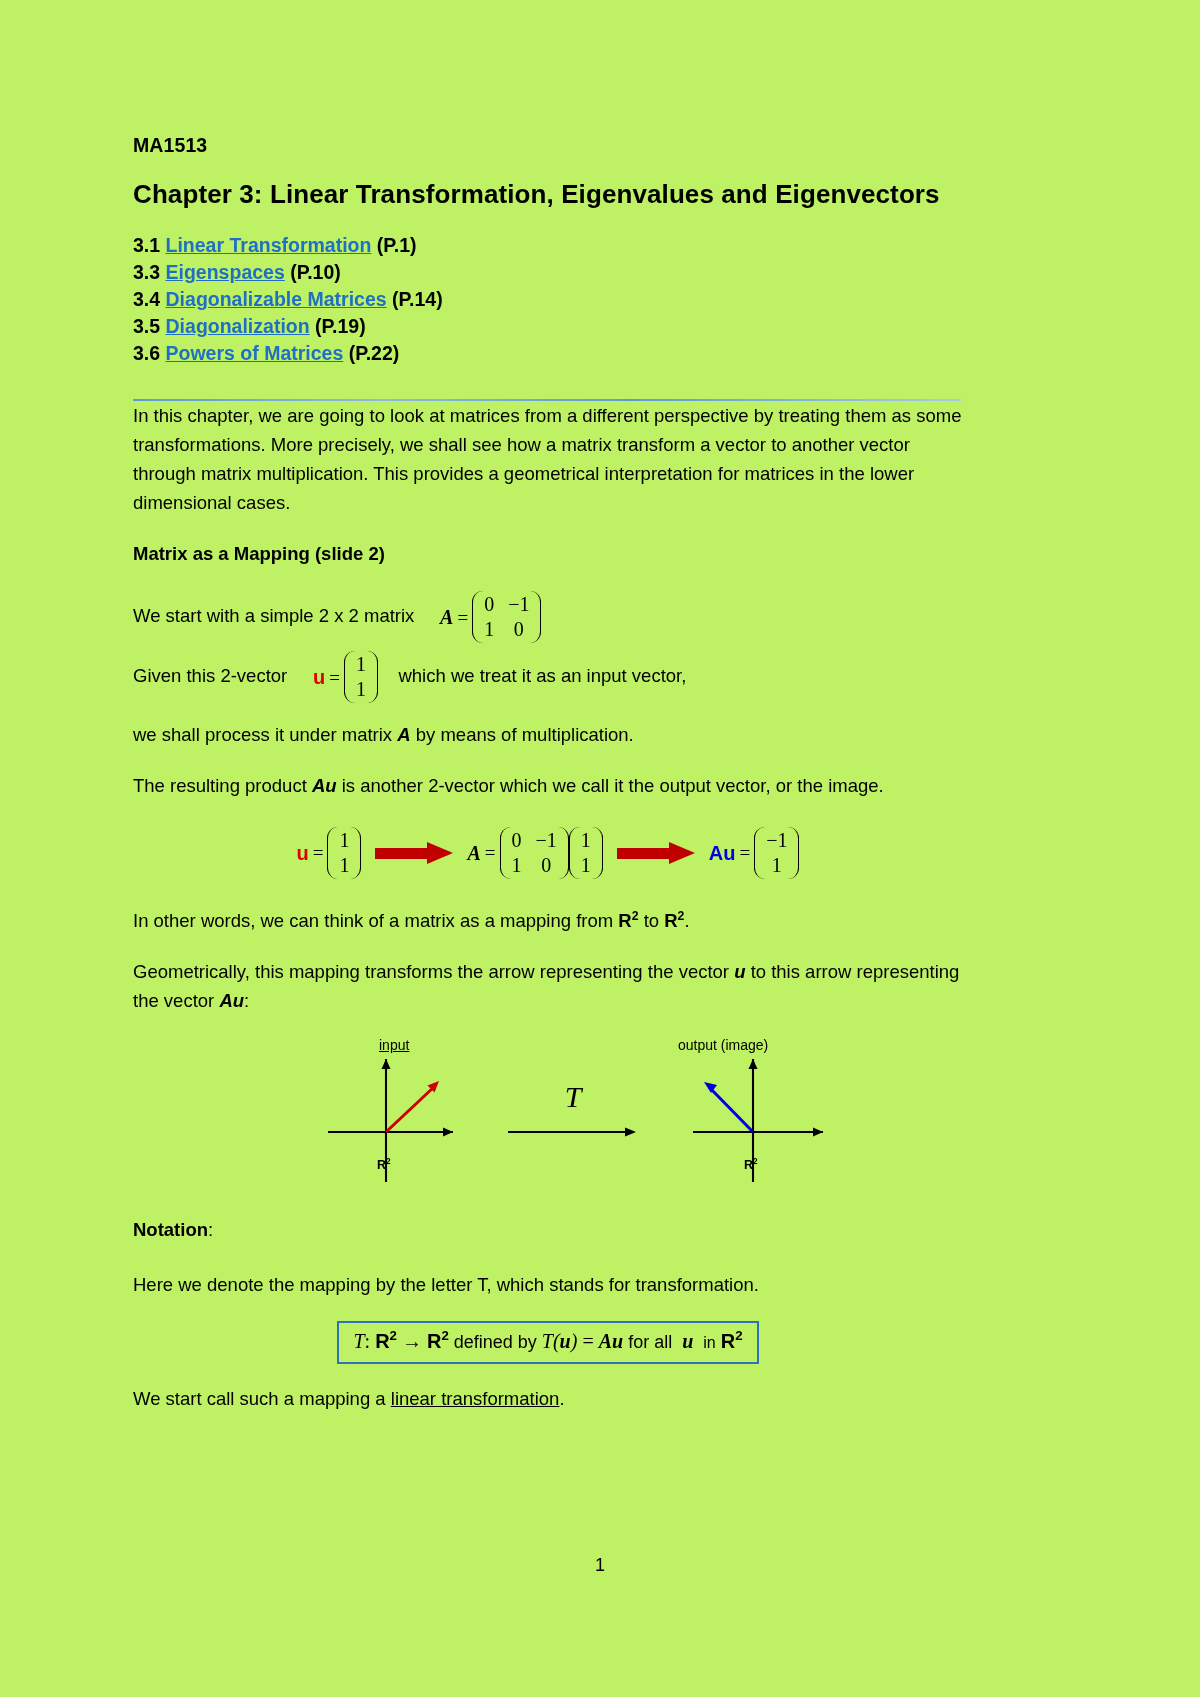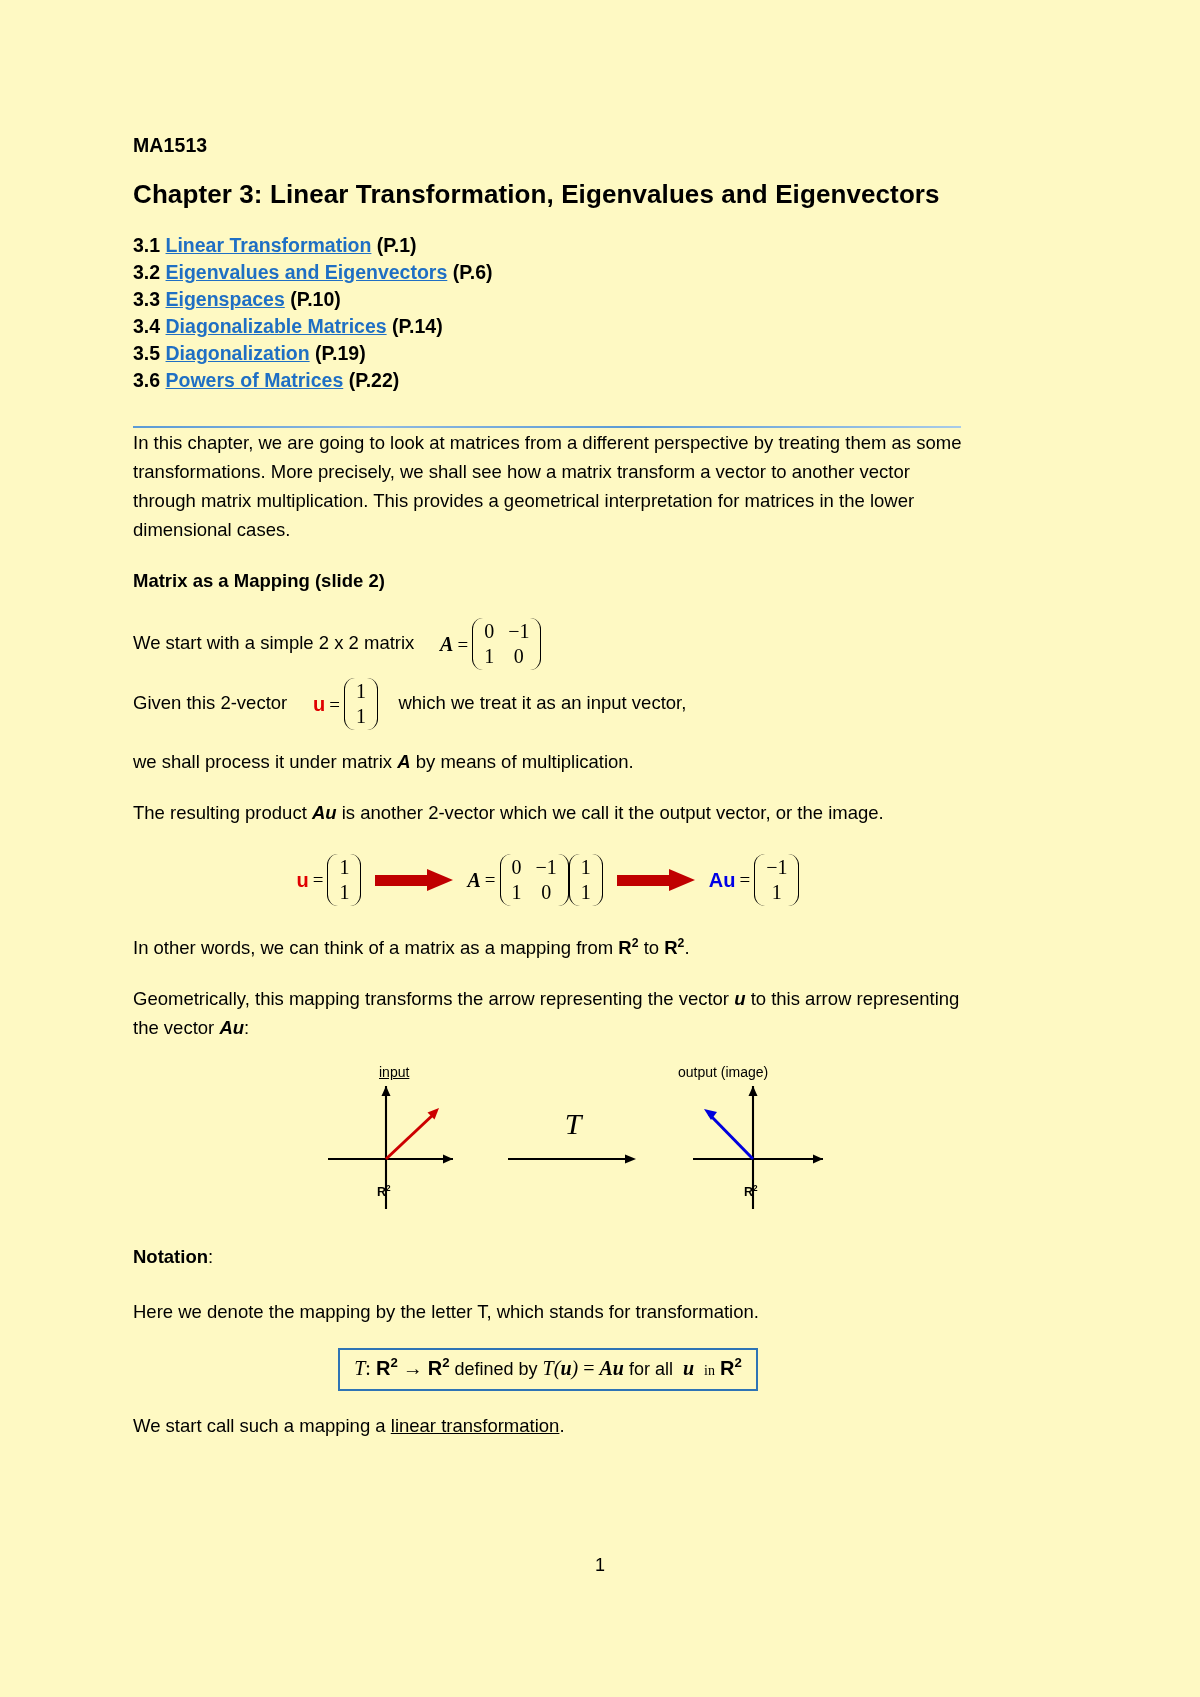--- a/index.html
+++ b/index.html
@@ -9,21 +9,21 @@
   }
   body {
     font-family: "Liberation Sans", sans-serif;
     color: #000000;
   }
   .page {
     position: relative;
     width: 1200px;
     height: 1697px;
     margin: 0 auto;
-    background: #fef9c3;
+    background: #bef264;
     overflow: hidden;
   }
   .content {
     position: absolute;
     left: 133px;
     top: 134px;
     width: 830px;
   }
   .doc-title {
     font-size: 19.5px;
@@ -199,25 +199,20 @@
 
     <div class="doc-title">MA1513</div>
 
     <div class="chapter-title">Chapter 3: Linear Transformation, Eigenvalues and Eigenvectors</div>
 
     <div class="toc">
       <div class="toc-item">
         <span class="toc-num">3.1</span>
         <span class="toc-link">Linear Transformation</span>
         <span class="toc-page">(P.1)</span>
-      </div>
-      <div class="toc-item">
-        <span class="toc-num">3.2</span>
-        <span class="toc-link">Eigenvalues and Eigenvectors</span>
-        <span class="toc-page">(P.6)</span>
       </div>
       <div class="toc-item">
         <span class="toc-num">3.3</span>
         <span class="toc-link">Eigenspaces</span>
         <span class="toc-page">(P.10)</span>
       </div>
       <div class="toc-item">
         <span class="toc-num">3.4</span>
         <span class="toc-link">Diagonalizable Matrices</span>
         <span class="toc-page">(P.14)</span>
@@ -418,21 +413,21 @@
         <span style="font-style:italic;">T</span><span>:</span>
         <span style="font-family:'Liberation Sans',sans-serif; font-weight:bold;"><span>R</span><sup>2</sup></span>
         <span>→</span>
         <span style="font-family:'Liberation Sans',sans-serif; font-weight:bold;"><span>R</span><sup>2</sup></span>
         <span style="font-family:'Liberation Sans',sans-serif; font-size:18px;">defined by</span>
         <span style="font-style:italic;">T(</span><span style="font-weight:bold; font-style:italic;">u</span><span style="font-style:italic;">)</span>
         <span>=</span>
         <span style="font-weight:bold; font-style:italic;">Au</span>
         <span style="font-family:'Liberation Sans',sans-serif; font-size:18px;">for all</span>
         &nbsp;<span style="font-weight:bold; font-style:italic;">u</span>&nbsp;
-        <span style="font-family:Liberation Serif, serif; font-size:14px;">in</span>
+        <span style="font-family:Liberation Sans, sans-serif; font-size:16px;">in</span>
         <span style="font-family:'Liberation Sans',sans-serif; font-weight:bold;"><span>R</span><sup>2</sup></span>
       </div>
     </div>
 
     <p class="body">
       <span>We start call such a mapping a</span>
       <span class="uline">linear transformation</span><span>.</span>
     </p>
 
   </div>

